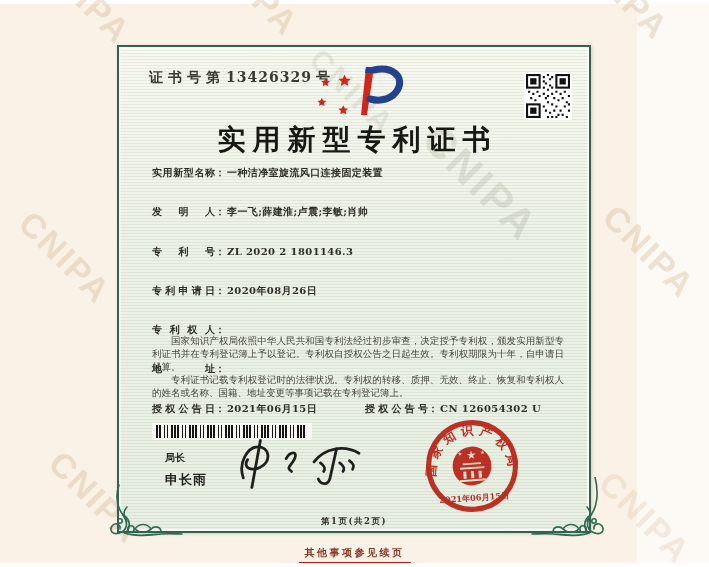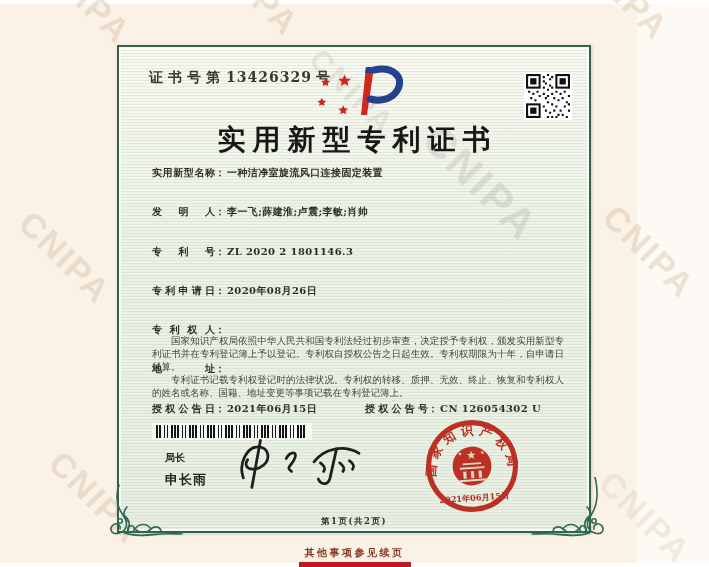--- a/index.html
+++ b/index.html
@@ -97,21 +97,21 @@
     font-size:8.5px;color:#33332d;letter-spacing:1.5px;font-weight:bold;
   }
 
   .corner{position:absolute;width:78px;height:64px;z-index:6;pointer-events:none;}
   .corner-left{left:-14px;top:430px;}
   .corner-right{left:412px;top:430px;transform:scaleX(-1);}
 
   .cont-note{position:absolute;left:0;top:541px;width:100%;text-align:center;z-index:2;}
   .cont-note span{
     display:inline-block;font-size:10px;font-weight:bold;color:#8b3a28;letter-spacing:2.5px;
-    border-bottom:5px solid #b91c1c;padding:0 6px 2px 6px;
+    border-bottom:1px solid #b91c1c;padding:0 6px 2px 6px;
   }
 </style>
 </head>
 <body>
 
 <div class="edge-strip edge-top"></div>
 <div class="edge-strip edge-bottom"></div>
 <div class="right-band"></div>
 
 <div class="wm wm1">CNIPA</div>

